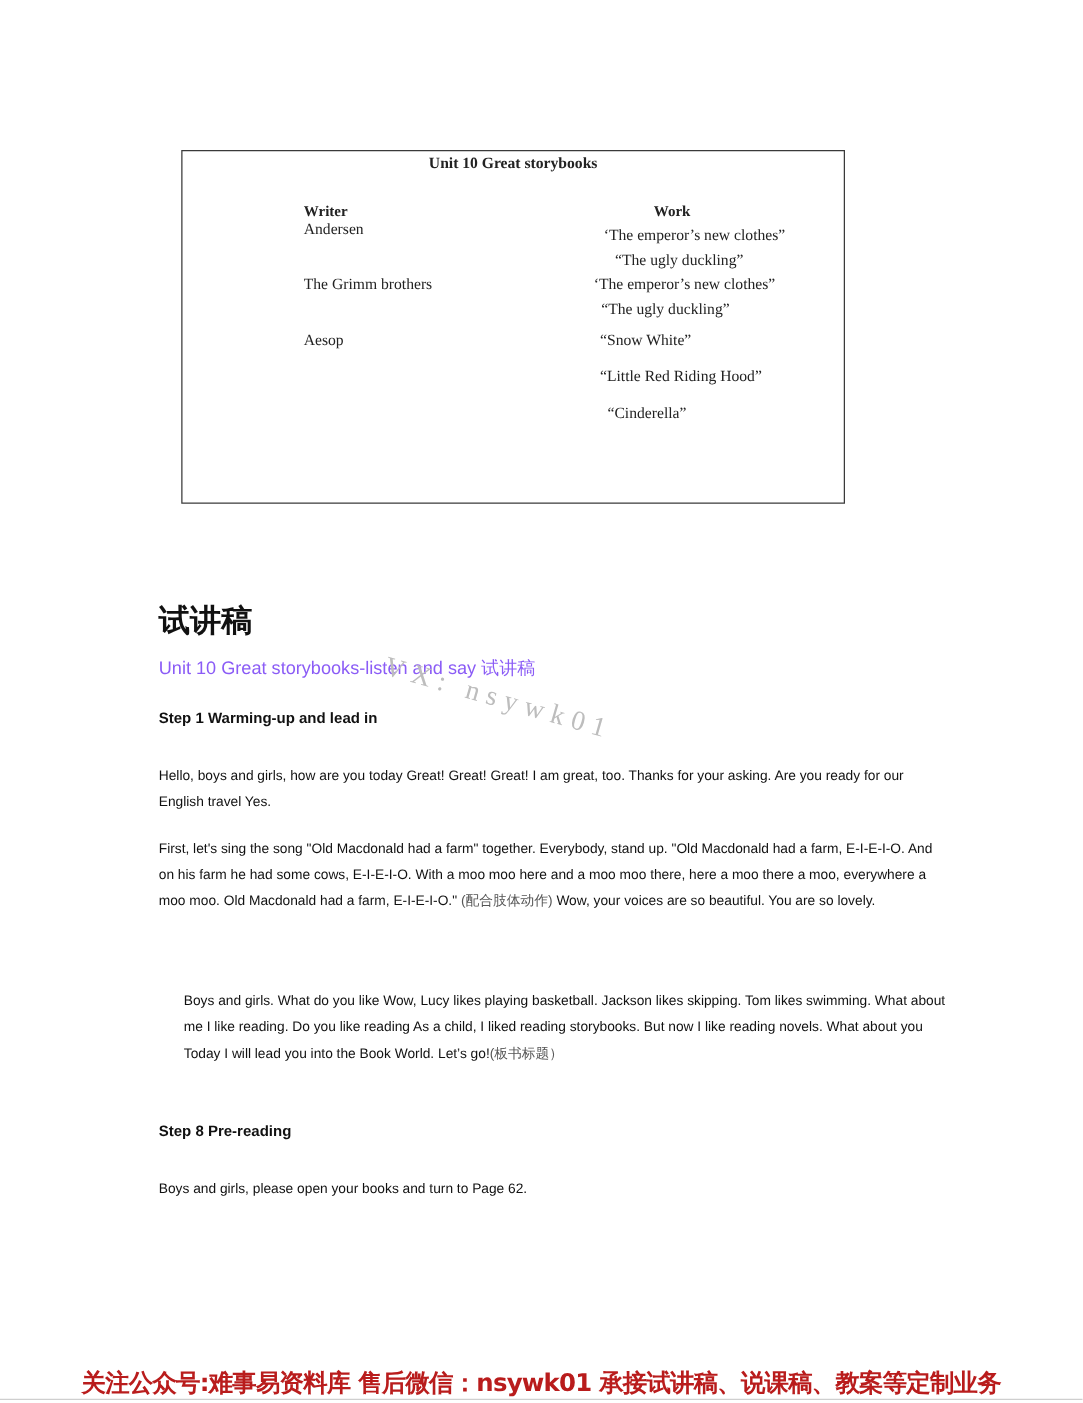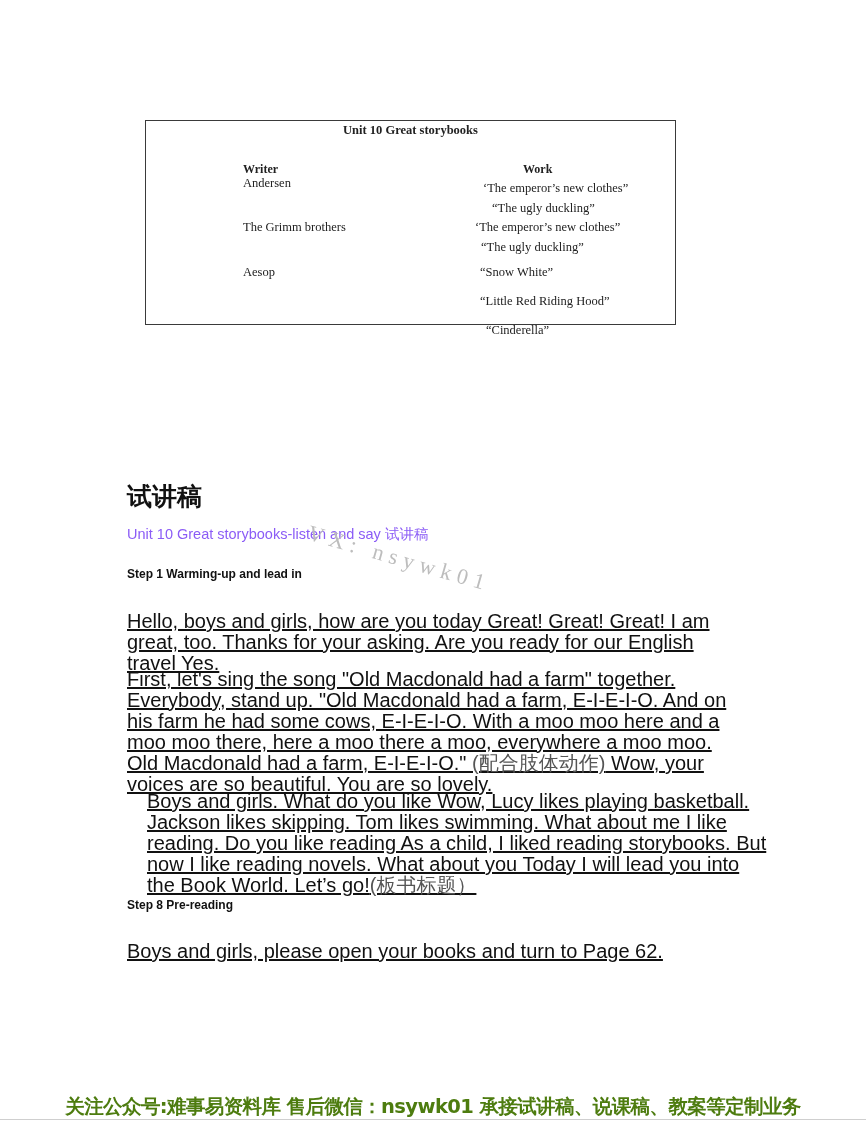--- a/index.html
+++ b/index.html
@@ -2,42 +2,42 @@
 <html><head>
 <meta charset="utf-8">
 <style>
   html, body { margin: 0; padding: 0; }
   body {
     width: 866px; height: 1122px; position: relative; overflow: hidden;
     background: #ffffff; color: #111;
     font-family: "Liberation Sans", "DejaVu Sans", sans-serif;
   }
   .box {
-    position: absolute; left: 145px; top: 120px; width: 531px; height: 205px;
+    position: absolute; left: 145px; top: 120px; width: 531px; height: 283px;
     border: 1.5px solid #3a3a3a; box-sizing: border-box;
     font-family: "Liberation Serif", "DejaVu Serif", serif; font-size: 12.5px; color: #222;
   }
   .box-title { position: absolute; left: 0; right: 0; top: 2px; text-align: center; font-weight: bold; font-size: 12.5px; }
   .box .t { position: absolute; white-space: nowrap; }
   .box .hdr { font-weight: bold; font-size: 12px; }
 
   .h-cn { position: absolute; left: 127px; top: 464px; font-size: 25px; font-weight: bold; font-family: "DejaVu Sans", sans-serif; letter-spacing: 0px; margin-top: 16px; }
   .subtitle { position: absolute; left: 127px; top: 525px; font-size: 14.5px; color: #8b5cf6; }
   .step { position: absolute; left: 127px; font-size: 12px; font-weight: bold; color: #111; }
-  .para { position: absolute; left: 127px; width: 620px; font-size: 20px; line-height: 21px; color: #111; text-decoration: underline; }
+  .para { position: absolute; left: 127px; width: 620px; font-size: 11px; line-height: 21px; color: #111; }
   .cn-note { color: #555; }
 
   .watermark {
     position: absolute; left: 312px; top: 520px; font-size: 22px; color: #bdbdbd;
     font-family: "Liberation Serif", serif; letter-spacing: 6px;
     transform: rotate(16deg); transform-origin: left top; pointer-events: none;
   }
   .footer {
     position: absolute; left: 0; top: 1093px; width: 866px; text-align: center;
-    color: #4d7c0f; font-weight: bold; font-size: 19.5px; white-space: nowrap;
+    color: #b91c1c; font-weight: bold; font-size: 19.5px; white-space: nowrap;
     font-family: "DejaVu Sans", sans-serif; letter-spacing: -0.6px;
   }
   .footer-rule { position: absolute; left: 0; top: 1119px; width: 866px; height: 1px; background: #cfcfcf; }
 </style>
 </head>
 <body>
 
 <div class="box">
   <div class="box-title">Unit 10 Great storybooks</div>
   <div class="t hdr" style="left:97px;top:41px;">Writer</div>

